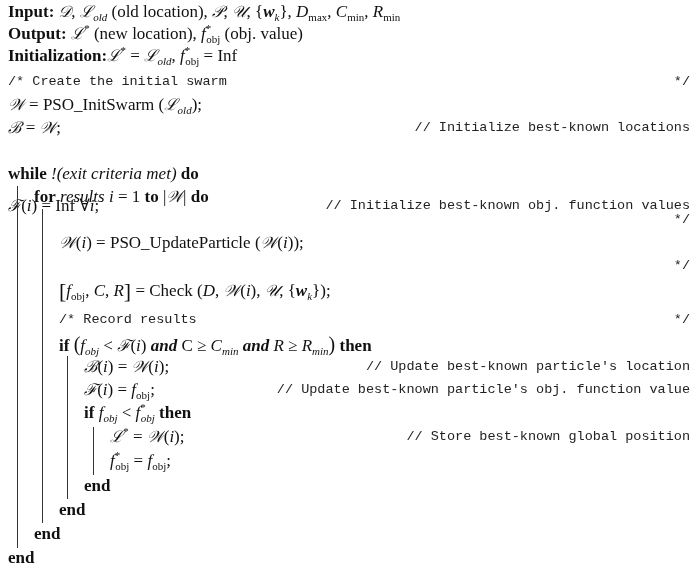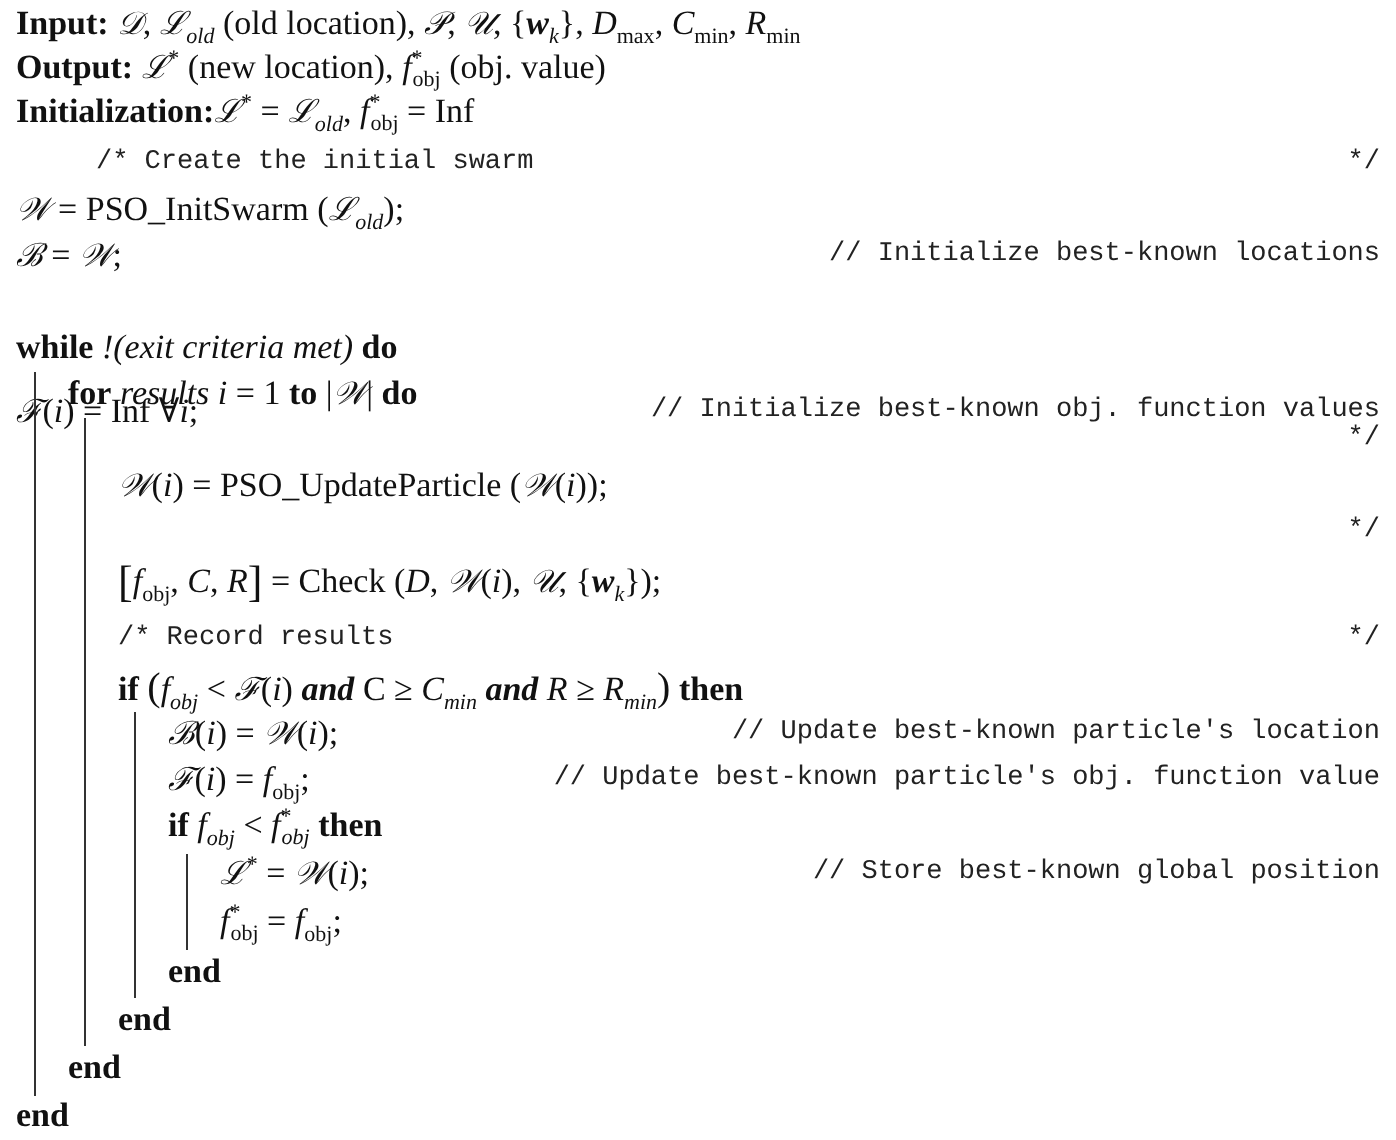--- a/index.html
+++ b/index.html
@@ -21,21 +21,21 @@
 <div class="line" style="top:0px;">
   <span class="code" style="left:8px;"><b>Input:</b> <span class="cal">𝒟</span>, <span class="cal">ℒ</span><sub class="it">old</sub> (old location), <span class="cal">𝒫</span>, <span class="cal">𝒰</span>, {<b class="it">w</b><sub class="it">k</sub>}, <span class="it">D</span><sub>max</sub>, <span class="it">C</span><sub>min</sub>, <span class="it">R</span><sub>min</sub></span>
 </div>
 <div class="line" style="top:22px;">
   <span class="code" style="left:8px;"><b>Output:</b> <span class="cal">ℒ</span><sup>*</sup> (new location), <span class="it">f</span><sup>*</sup><sub style="margin-left:-5px;">obj</sub> (obj. value)</span>
 </div>
 <div class="line" style="top:44px;">
   <span class="code" style="left:8px;"><b>Initialization:</b><span class="cal">ℒ</span><sup>*</sup> = <span class="cal">ℒ</span><sub class="it">old</sub>, <span class="it">f</span><sup>*</sup><sub style="margin-left:-5px;">obj</sub> = <span>Inf</span></span>
 </div>
 
-<div class="line" style="top:70px;margin-left:40px;">
+<div class="line" style="top:70px;">
   <span class="code cmt" style="left:8px;">/* Create the initial swarm</span>
   <span class="rcmt">*/</span>
 </div>
 <div class="line" style="top:93px;">
   <span class="code" style="left:8px;"><span class="cal">𝒲</span> = <span>PSO_InitSwarm</span> (<span class="cal">ℒ</span><sub class="it">old</sub>);</span>
 </div>
 <div class="line" style="top:116px;">
   <span class="code" style="left:8px;"><span class="cal">ℬ</span> = <span class="cal">𝒲</span>;</span>
   <span class="rcmt">// Initialize best-known locations</span>
 </div>

